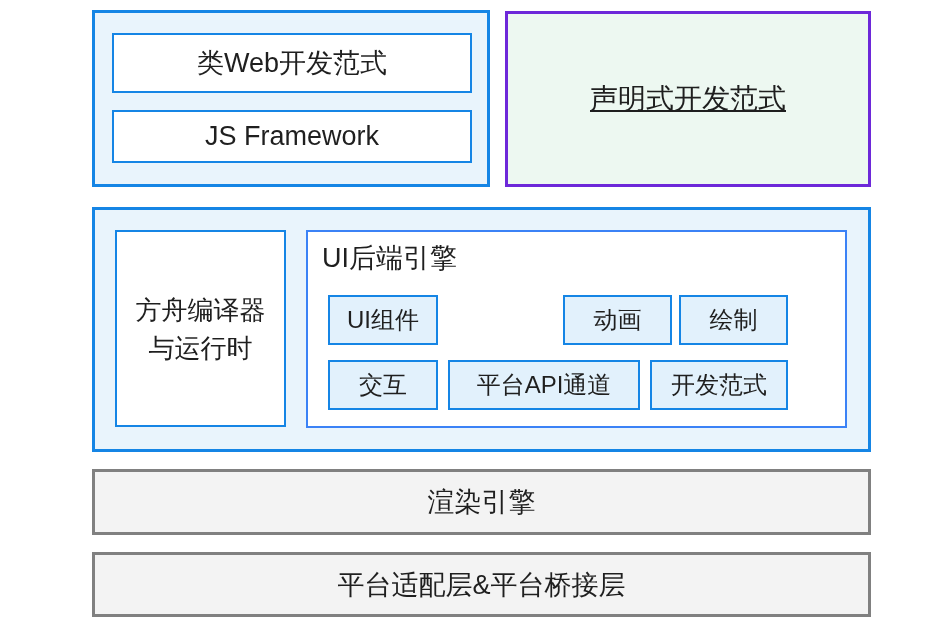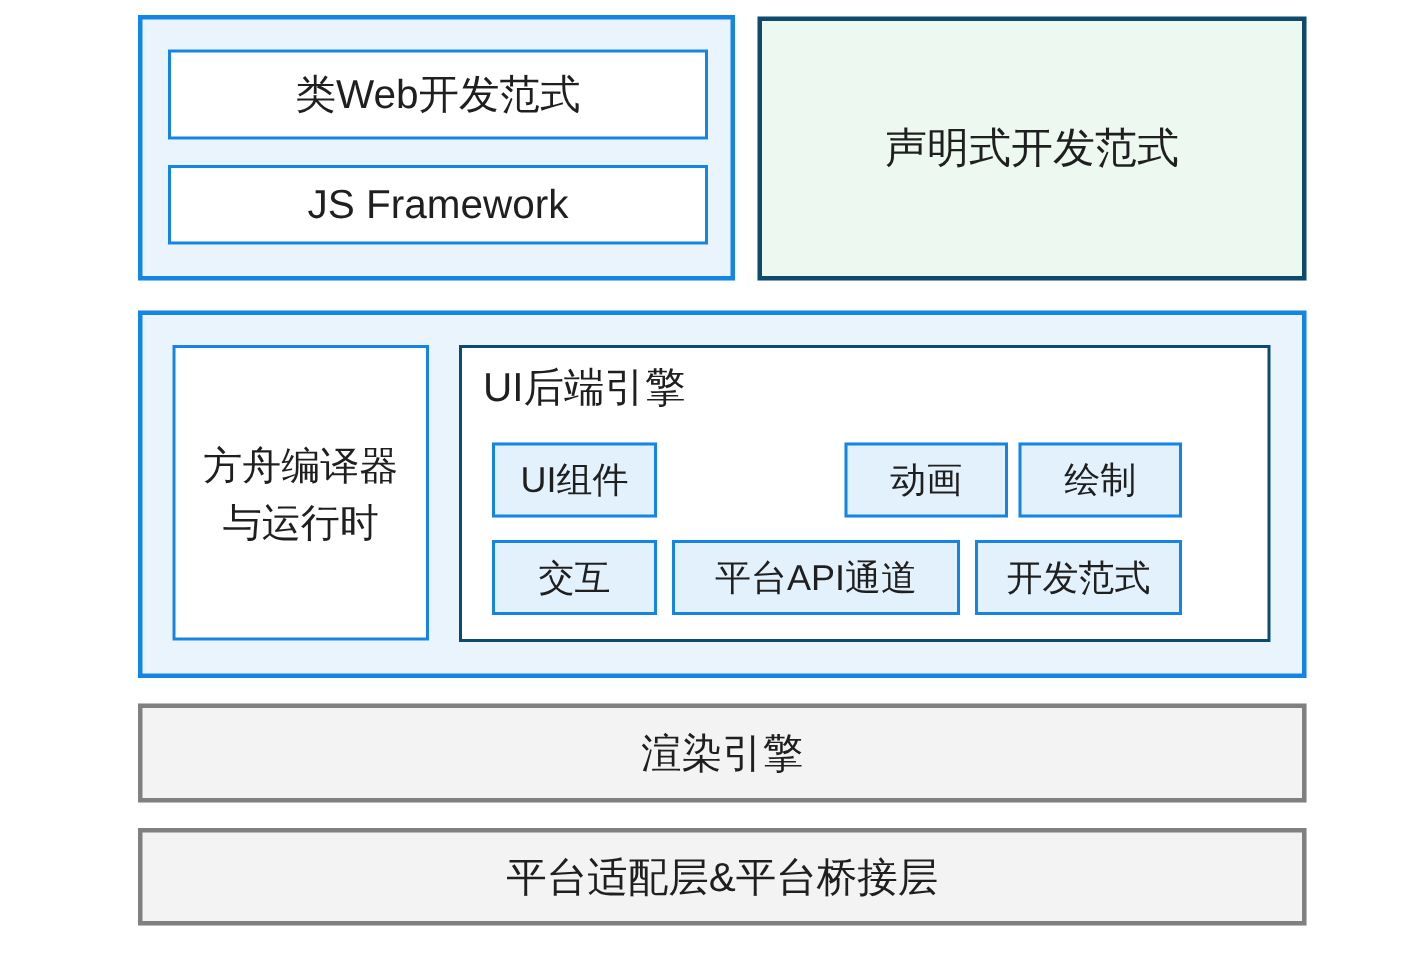--- a/index.html
+++ b/index.html
@@ -33,40 +33,41 @@
   }
   
   .top-left-group { left: 92px; top: 10px; width: 398px; height: 177px; }
   .tl-item-1 { left: 17px; top: 20px; width: 360px; height: 60px; font-size: 27px; }
   .tl-item-2 { left: 17px; top: 97px; width: 360px; height: 53px; font-size: 27px; }
 
   
   .green-box {
     left: 505px; top: 11px; width: 366px; height: 176px;
     background: #edf8f1;
-    border: 3px solid #0c4a6e;
+    border: 3px solid #6d28d9;
     display: flex;
     align-items: center;
     justify-content: center;
     font-size: 28px;
     text-align: center;
+    text-decoration: underline;
   }
 
   
   .middle-group { left: 92px; top: 207px; width: 779px; height: 245px; }
   .ark-box {
     left: 20px; top: 20px; width: 171px; height: 197px;
     font-size: 26px;
     line-height: 38px;
     padding: 0 8px;
   }
   .engine-box {
     left: 211px; top: 20px; width: 541px; height: 198px;
     background: #ffffff;
-    border: 2px solid #0c4a6e;
+    border: 2px solid #3b82f6;
   }
   .engine-title {
     position: absolute;
     left: 14px; top: 8px;
     font-size: 27px;
   }
   .chip {
     position: absolute;
     height: 50px;
     background: #e2f1fc;

